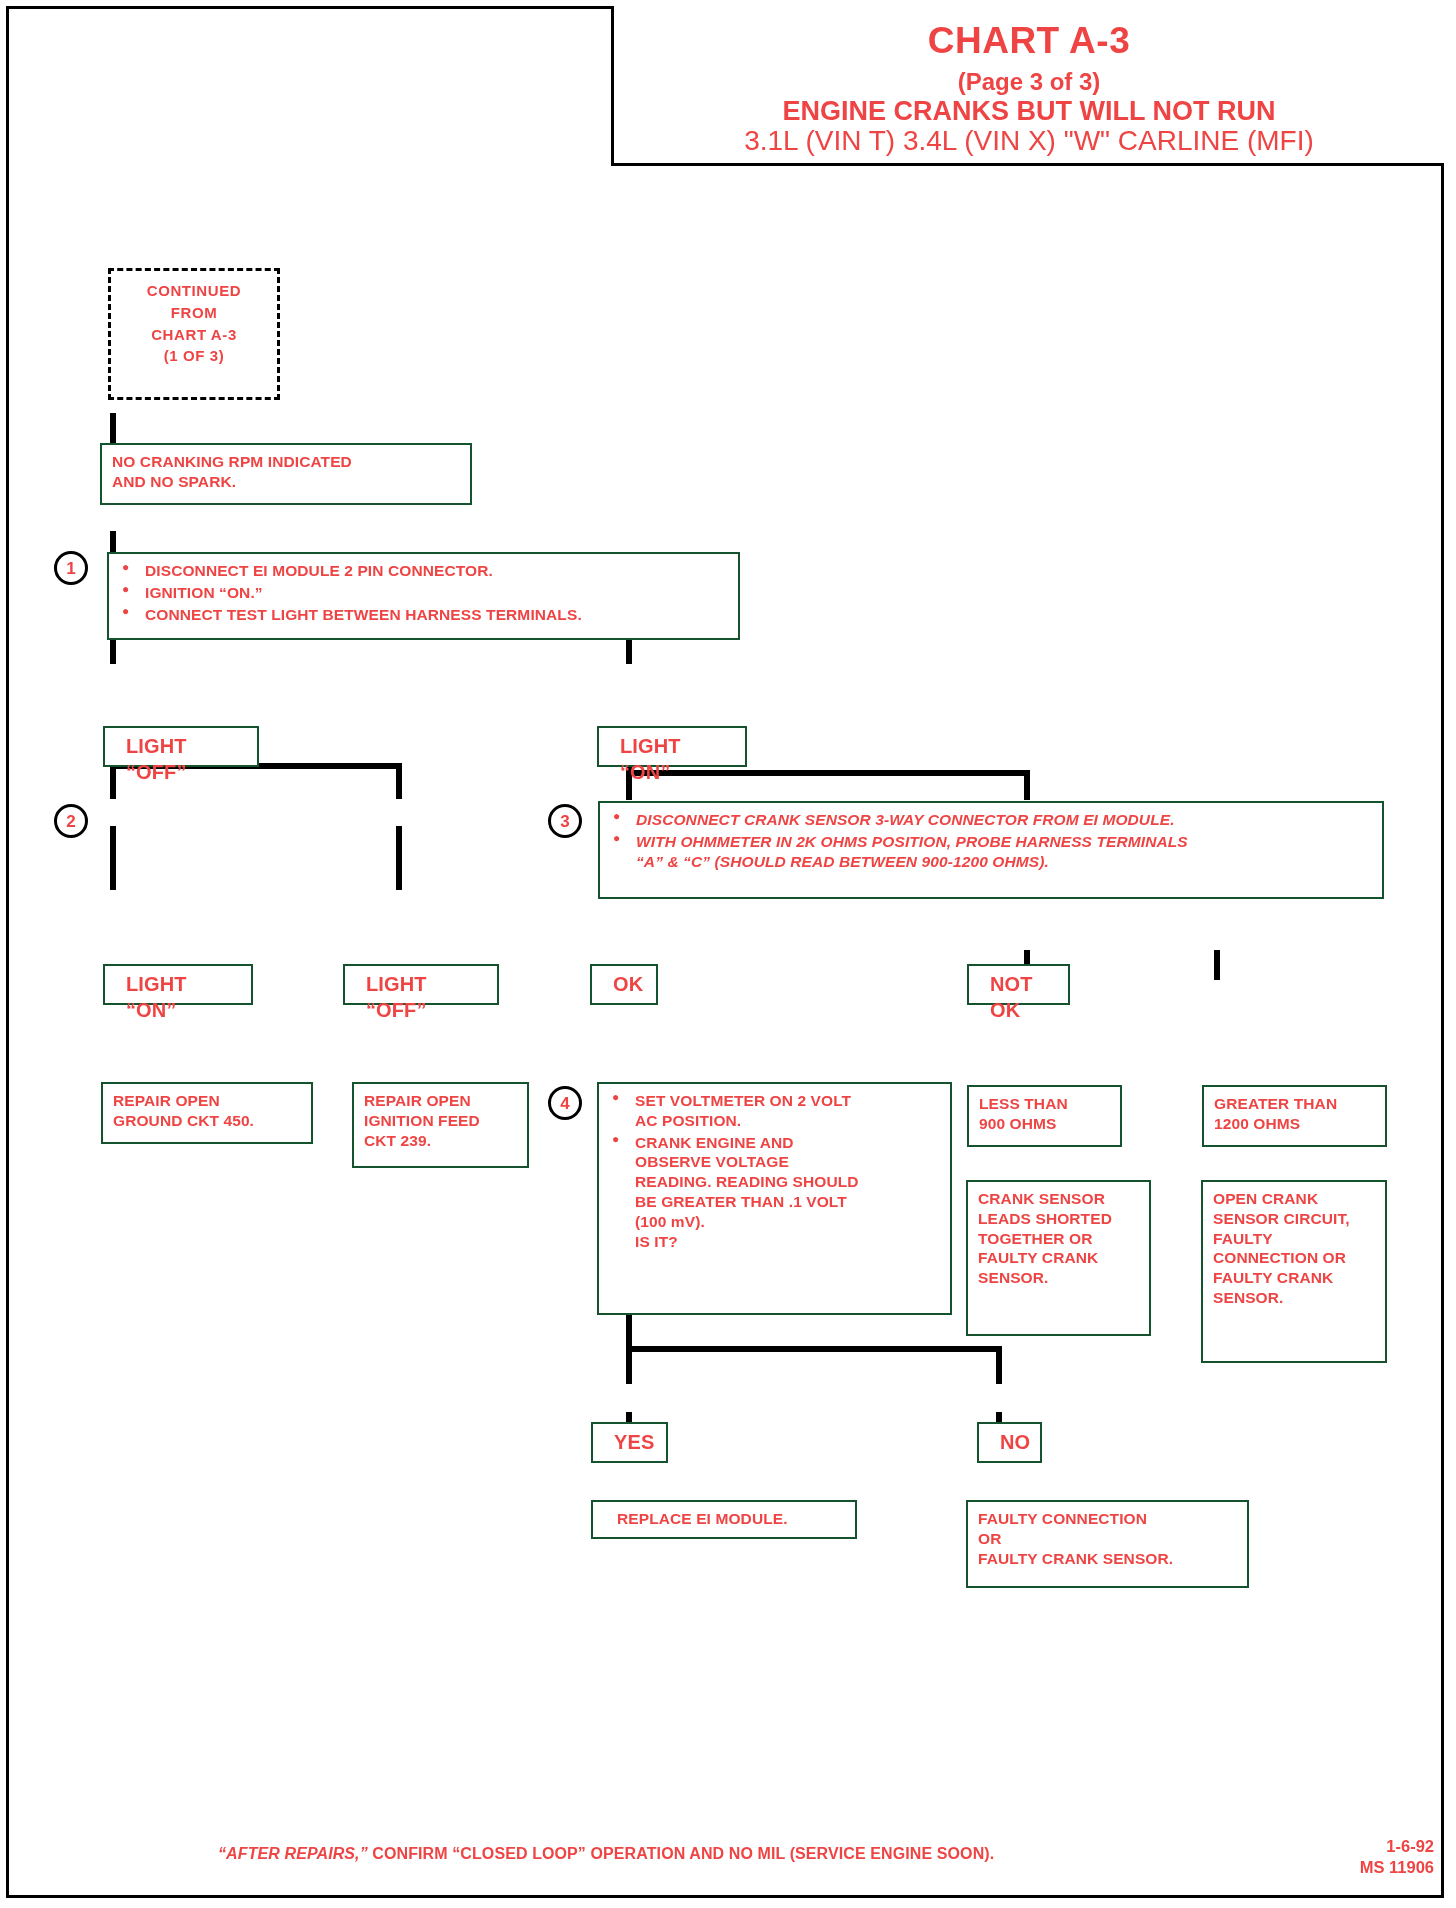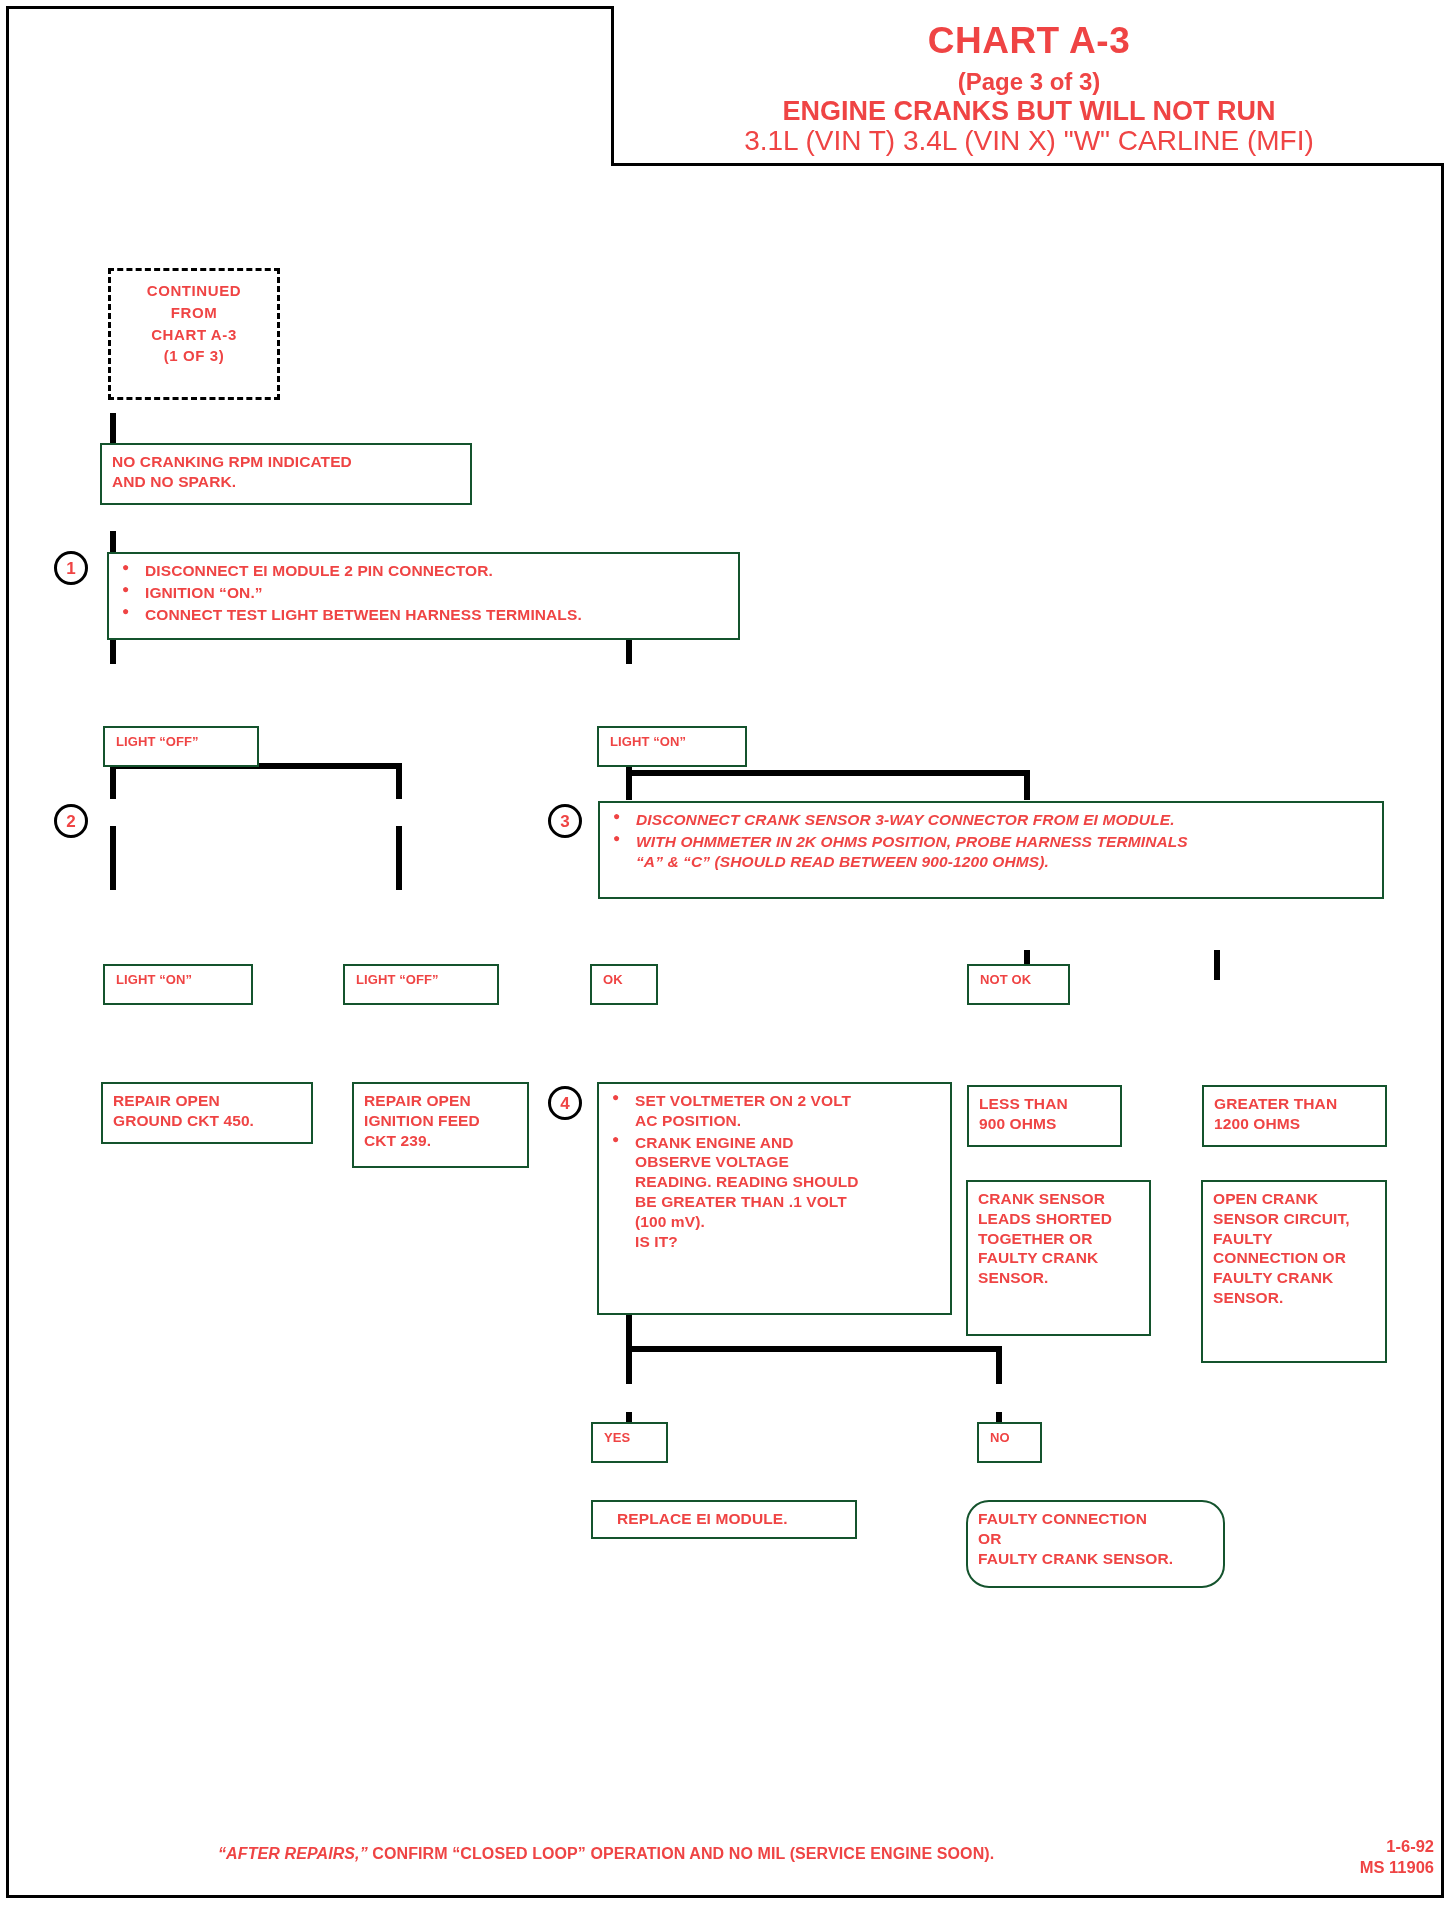--- a/index.html
+++ b/index.html
@@ -78,22 +78,22 @@
   }
   .box.dashed {
     border: 3px dashed #000;
     text-align: center;
     font-size: 15px;
     letter-spacing: 0.6px;
     line-height: 1.45;
     padding: 9px 4px;
   }
   .box.small {
-    font-size: 13px;
-    padding: 6px 11px;
+    font-size: 20px;
+    padding: 6px 21px;
   }
   .box ul {
     margin: 0;
     padding: 0;
     list-style: none;
   }
   .box li {
     position: relative;
     padding-left: 26px;
     margin-bottom: 2px;
@@ -312,21 +312,21 @@
     <div>FAULTY CRANK</div>
     <div>SENSOR.</div>
   </div>
 
   <div class="box small" style="left:591px; top:1422px; width:77px; height:41px;">YES</div>
 
   <div class="box small" style="left:967px; top:1422px; width:65px; height:41px;margin-left:10px;">NO</div>
 
   <div class="box" style="left:591px; top:1500px; width:266px; height:39px;padding-left:24px;">REPLACE EI MODULE.</div>
 
-  <div class="box" style="left:966px; top:1500px; width:259px; height:88px;border-radius:23px;">
+  <div class="box" style="left:966px; top:1500px; width:283px; height:88px;">
     <div>FAULTY CONNECTION</div>
     <div>OR</div>
     <div>FAULTY CRANK SENSOR.</div>
   </div>
 
   <div class="footer-text" style="left:218px; top:1845px;">
     <span class="ital">“AFTER REPAIRS,”</span><span> CONFIRM “CLOSED LOOP” OPERATION AND NO MIL (SERVICE ENGINE SOON).</span>
   </div>
   <div class="footer-code" style="top:1836px;margin-left:45px;">
     <div>1-6-92</div>

